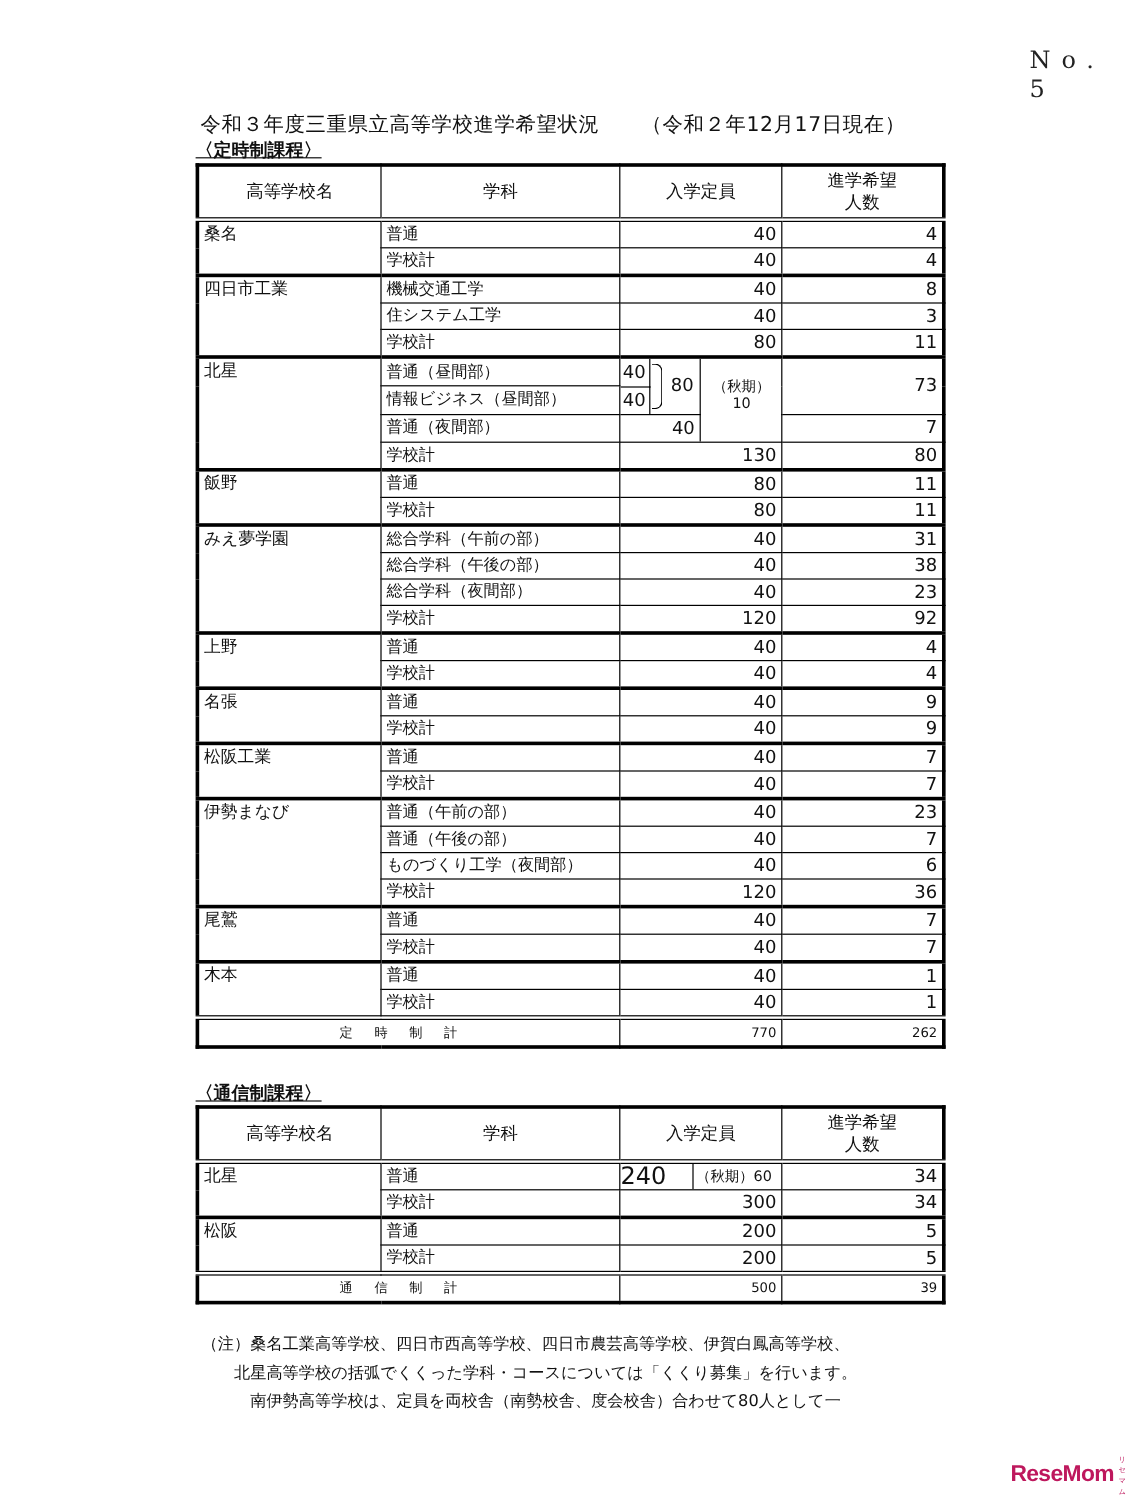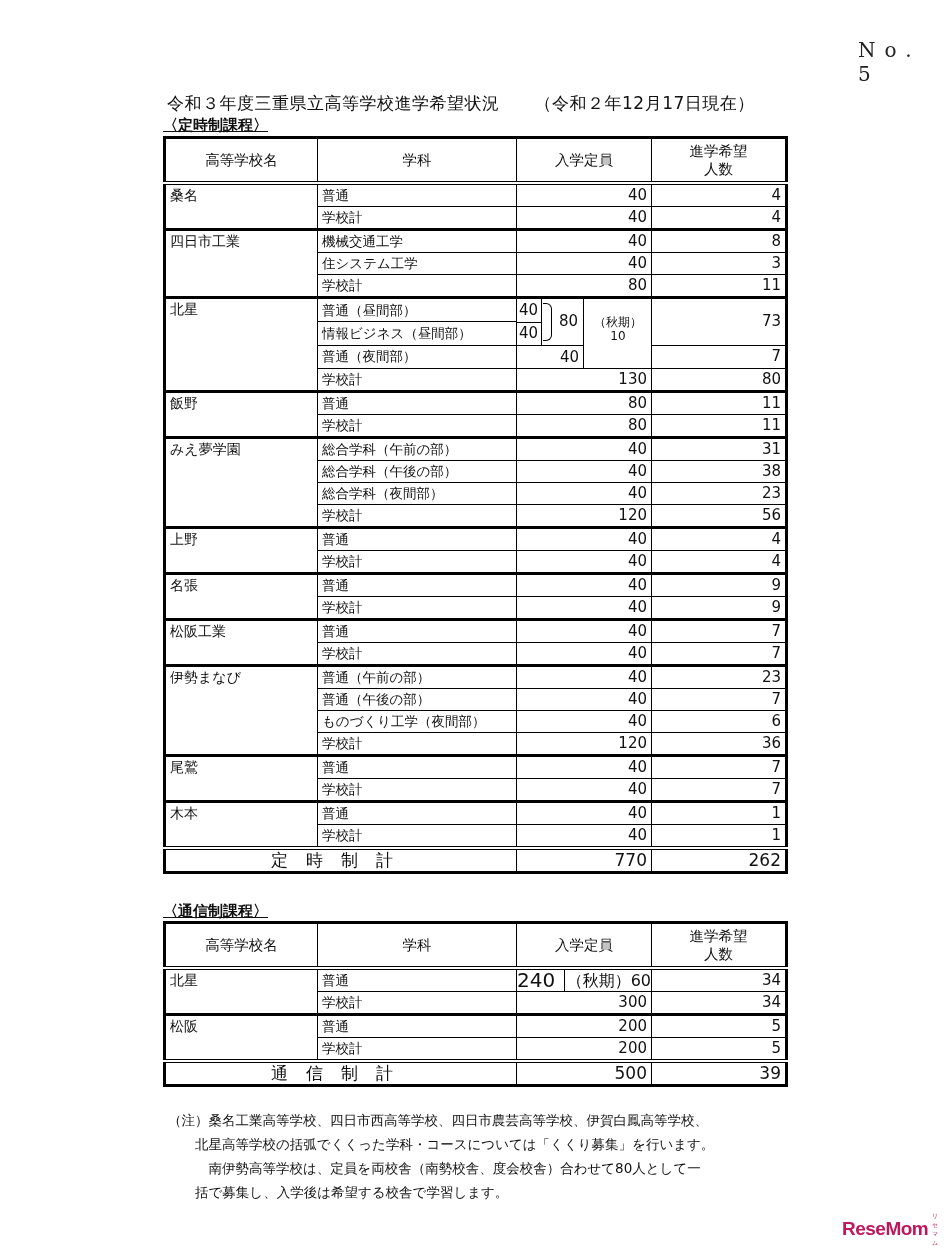--- a/index.html
+++ b/index.html
@@ -12,21 +12,21 @@
   table.grid { position:absolute; left:163px; width:622px; border-collapse:collapse;
                border:3px solid #000; table-layout:fixed; font-size:14px;padding-left:36px; }
   table.grid td, table.grid th { border:1px solid #000; padding:0 4px; height:21px; line-height:21px;
                overflow:hidden; white-space:nowrap; }
   table.grid th { font-weight:normal; height:42px; line-height:18px; text-align:center; font-size:14.5px; }
   table.grid tr.head th { border-bottom:4px double #000; }
   td.school { vertical-align:top; border-bottom:3px solid #000 !important; }
   tr.last td { border-bottom:3px solid #000; }
   td.num { text-align:right; padding-right:12px; font-size:15px; }
   td.dept { font-size:13.5px; }
-  tr.total td { border-top:4px double #000; font-size:17px; }
+  tr.total td { border-top:4px double #000; font-size:11px; }
   td.total-label { text-align:center; letter-spacing:18px; }
   .note { position:absolute; left:168px; top:1108px; font-size:13.5px; line-height:24px; white-space:pre; }
   .logo { position:absolute; left:842px; top:1218px; font-size:19px; font-weight:bold; color:#be185d;
           letter-spacing:-0.5px; font-family:"Liberation Sans", sans-serif; }
   .logo small { position:absolute; left:90px; top:-6px; font-size:6px; font-weight:normal; }
   .bracket { display:inline-block; }
 </style>
 </head>
 <body>
 
@@ -135,21 +135,21 @@
     <td class="num">38</td>
   </tr>
   <tr>
     <td class="dept">総合学科（夜間部）</td>
     <td class="num">40</td>
     <td class="num">23</td>
   </tr>
   <tr class="last">
     <td class="dept">学校計</td>
     <td class="num">120</td>
-    <td class="num">56</td>
+    <td class="num">92</td>
   </tr>
 
   <tr>
     <td class="school" rowspan="2">上野</td>
     <td class="dept">普通</td>
     <td class="num">40</td>
     <td class="num">4</td>
   </tr>
   <tr class="last">
     <td class="dept">学校計</td>
@@ -251,21 +251,21 @@
     <th>入学定員</th>
     <th><span>進学希望</span><br><span>人数</span></th>
   </tr>
 
   <tr>
     <td class="school" rowspan="2">北星</td>
     <td class="dept">普通</td>
     <td style="padding:0;">
       <div style="display:flex;height:21px;">
         <div style="width:54px;padding-right:6px;font-size:20px;border-right:1px solid #000;">240</div>
-        <div style="flex:1;font-size:16px;padding-left:2px;">
+        <div style="flex:1;font-size:12px;padding-left:2px;">
           <span>（秋期）</span><span>60</span>
         </div>
       </div>
     </td>
     <td class="num">34</td>
   </tr>
   <tr class="last">
     <td class="dept">学校計</td>
     <td class="num">300</td>
     <td class="num">34</td>
@@ -284,15 +284,15 @@
   </tr>
 
   <tr class="total">
     <td colspan="2" class="total-label">通信制計</td>
     <td class="num">500</td>
     <td class="num">39</td>
   </tr>
 </tbody>
   </table>
 
-<div class="note"><div>（注）桑名工業高等学校、四日市西高等学校、四日市農芸高等学校、伊賀白鳳高等学校、</div><div>　　北星高等学校の括弧でくくった学科・コースについては「くくり募集」を行います。</div><div>　　　南伊勢高等学校は、定員を両校舎（南勢校舎、度会校舎）合わせて80人として一</div><div>　　括で募集し、入学後は希望する校舎で学習します。</div></div>
+<div class="note"><div>（注）桑名工業高等学校、四日市西高等学校、四日市農芸高等学校、伊賀白鳳高等学校、</div><div>　　北星高等学校の括弧でくくった学科・コースについては「くくり募集」を行います。</div><div>　　　南伊勢高等学校は、定員を両校舎（南勢校舎、度会校舎）合わせて80人として一</div></div>
 
 <div class="logo"><span>ReseMom</span><small>リセマム</small></div>
 
 </body></html>

